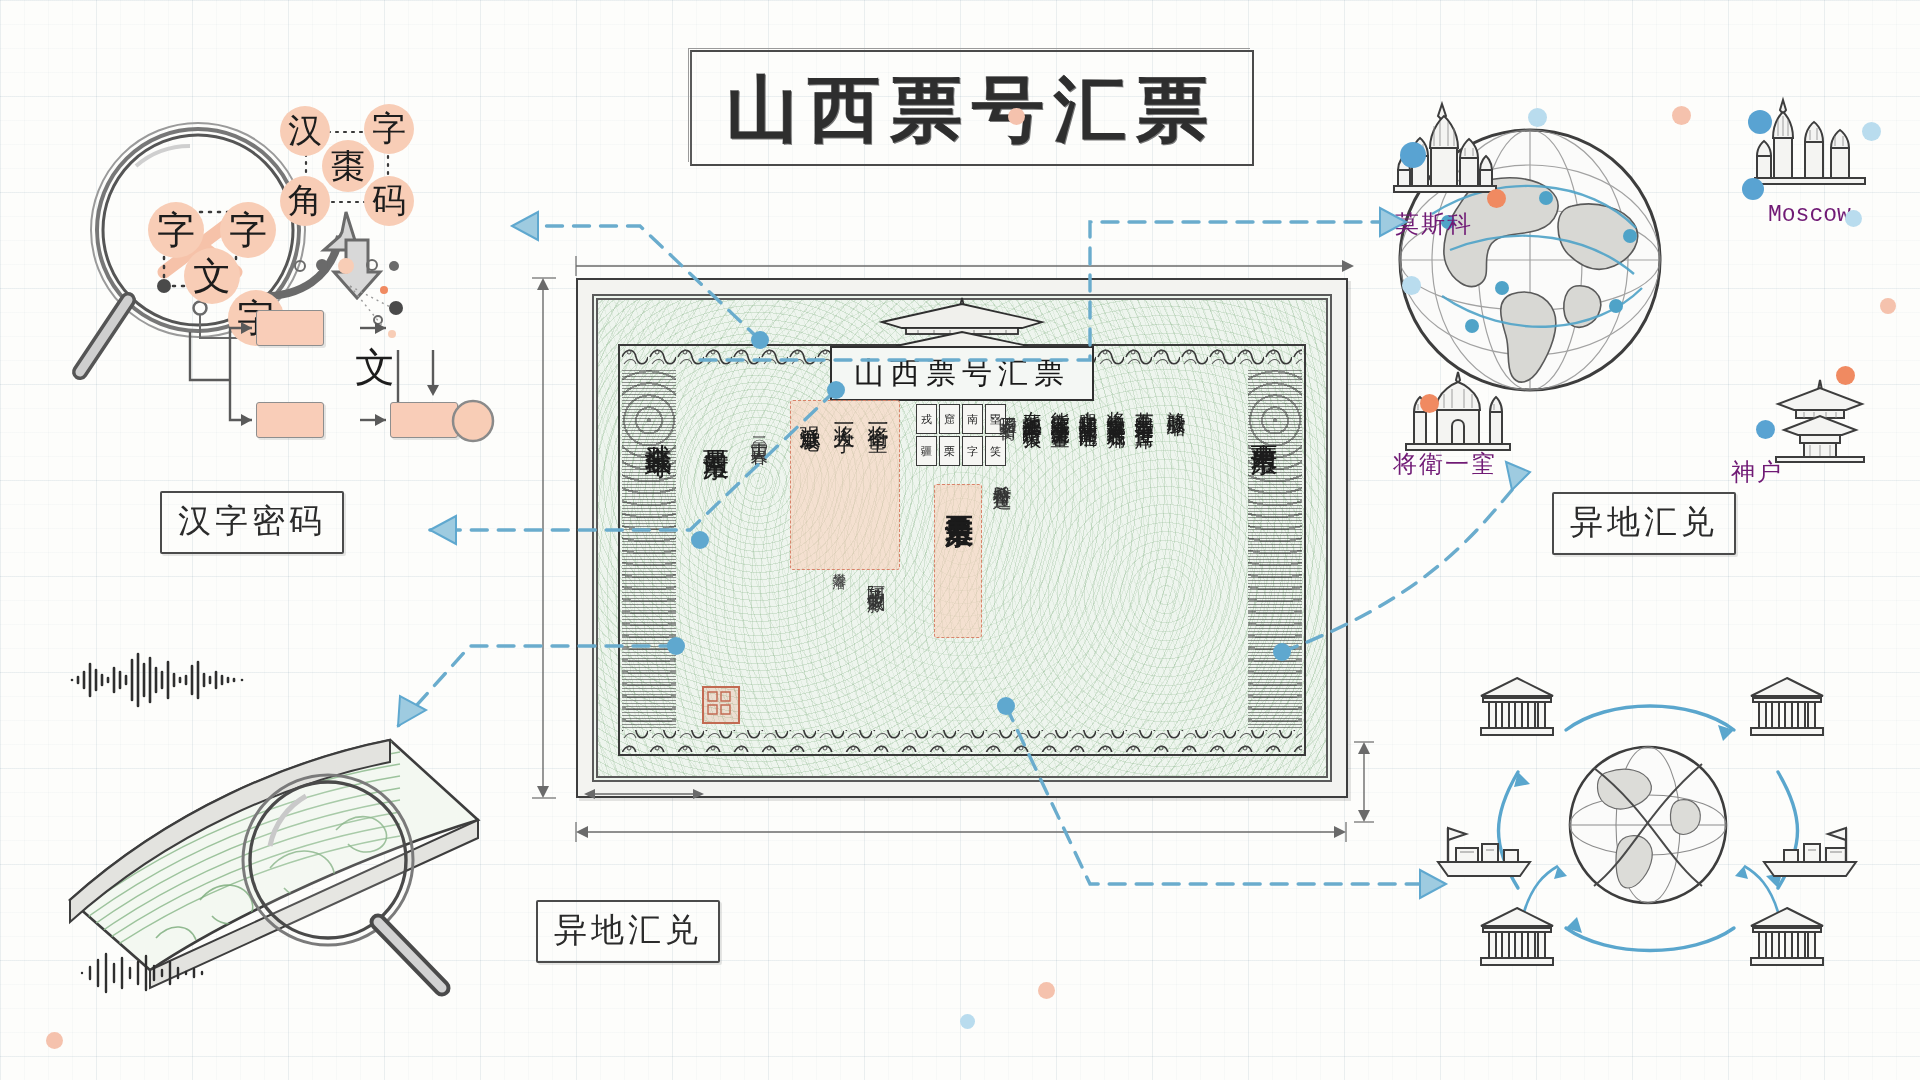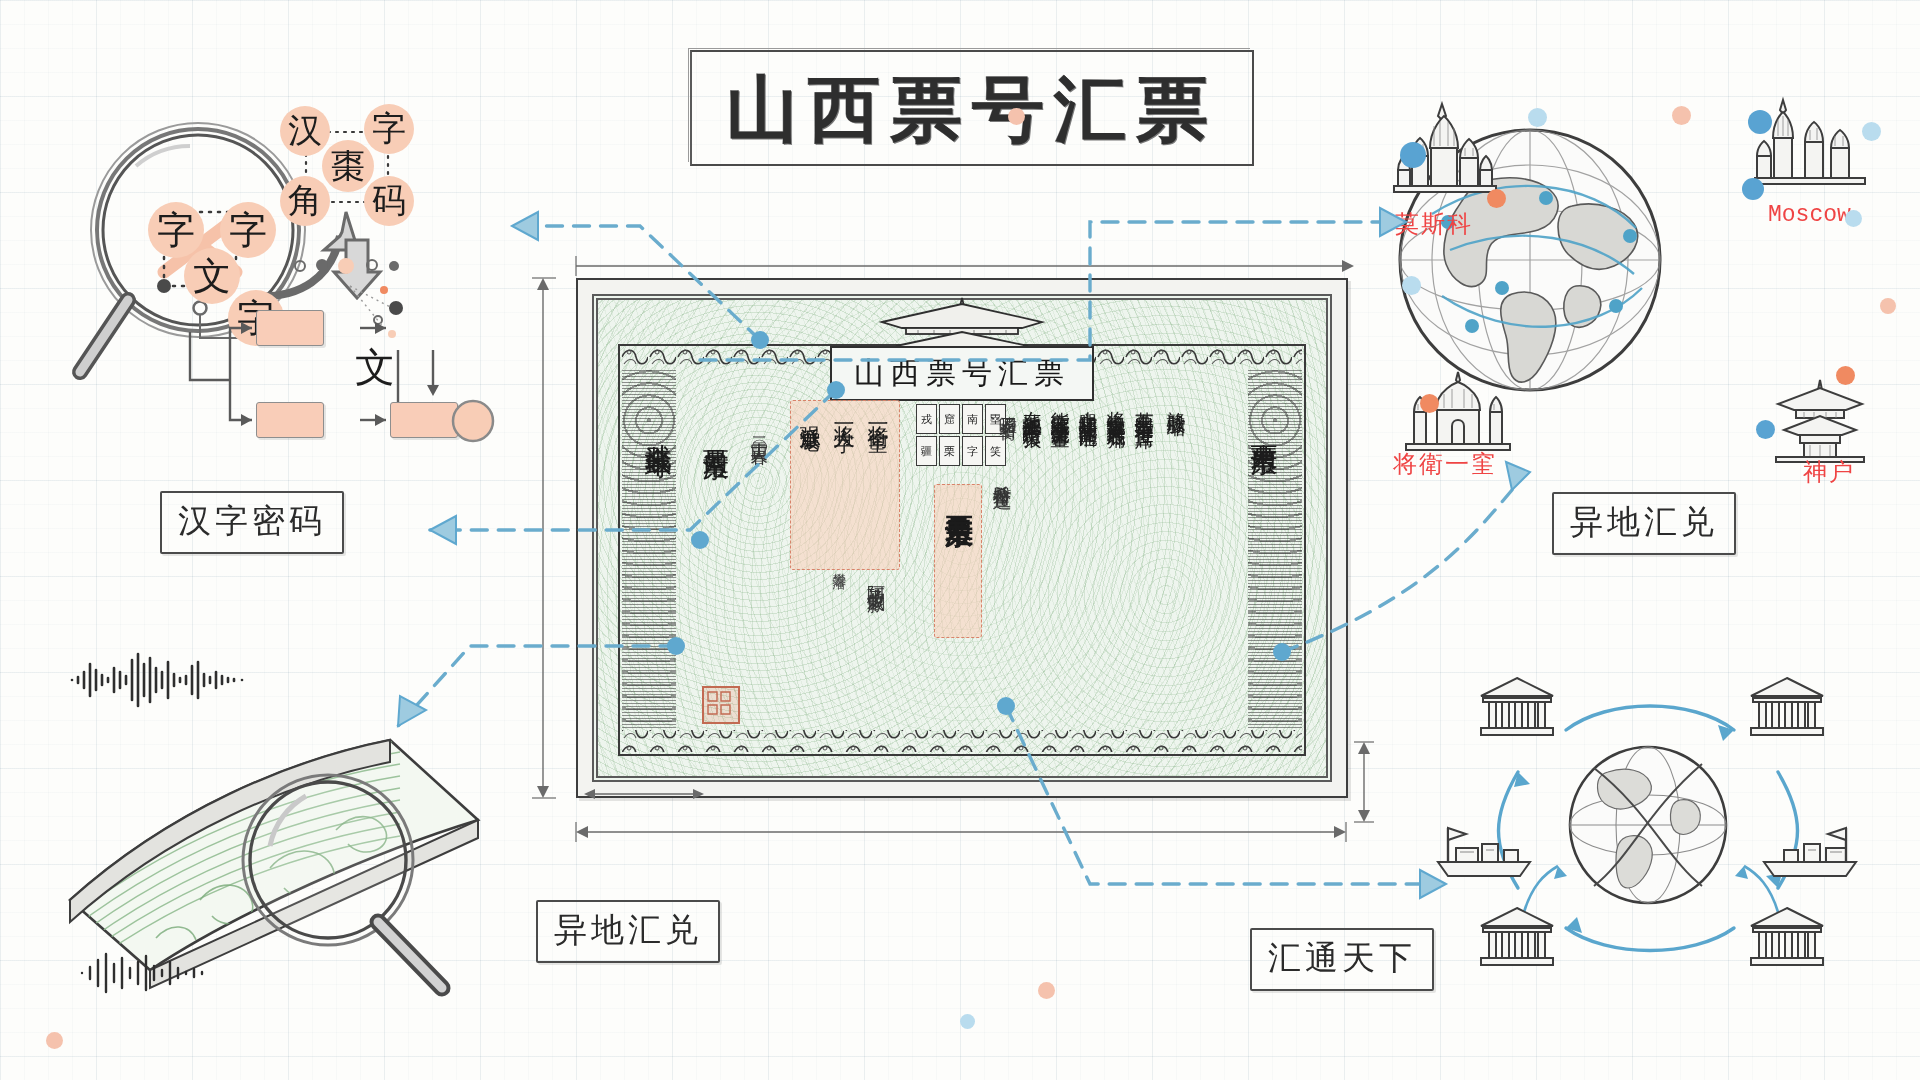--- a/index.html
+++ b/index.html
@@ -69,21 +69,21 @@
     position:absolute;left:0;top:0;right:0;bottom:0;
     border:2px solid #4b4b4b;border-radius:2px;
     box-shadow:2px 2px 0 rgba(120,120,120,.18);
   }
   .lbl span{position:relative;}
 
   
   .city{
     position:absolute;
     font-family:"DejaVu Serif","Liberation Serif",serif;
-    font-size:24px;color:#ef4444;letter-spacing:2px;white-space:nowrap;
+    font-size:24px;color:#701a75;letter-spacing:2px;white-space:nowrap;
   }
   .city.en{font-family:"Liberation Sans",sans-serif;letter-spacing:0;font-size:23px;}
 
   
   .dot{position:absolute;border-radius:50%;}
 
   
   .hz{
     position:absolute;
     font-family:"DejaVu Serif","Liberation Serif",serif;
@@ -518,21 +518,21 @@
         <path d="M34 34 L34 40"></path>
           <path d="M44 34 L44 40"></path>
           <path d="M56 34 L56 40"></path>
           <path d="M66 34 L66 40"></path>
         <path d="M40 67 L40 78"></path>
           <path d="M50 67 L50 78"></path>
           <path d="M60 67 L60 78"></path>
       </g>
     </svg>
   </div>
-  <div class="city" style="left:1803px;top:456px;">神户</div>
+  <div class="city" style="left:1731px;top:456px;">神户</div>
 
   <div class="dot" style="left:1400px;top:142px;width:26px;height:26px;background:#59a3d2;"></div>
   <div class="dot" style="left:1487px;top:189px;width:19px;height:19px;background:#f08a61;"></div>
   <div class="dot" style="left:1528px;top:108px;width:19px;height:19px;background:#b9dcee;"></div>
   <div class="dot" style="left:1672px;top:106px;width:19px;height:19px;background:#f5c2ad;"></div>
   <div class="dot" style="left:1748px;top:110px;width:24px;height:24px;background:#59a3d2;"></div>
   <div class="dot" style="left:1862px;top:122px;width:19px;height:19px;background:#b9dcee;"></div>
   <div class="dot" style="left:1742px;top:178px;width:22px;height:22px;background:#59a3d2;"></div>
   <div class="dot" style="left:1845px;top:210px;width:17px;height:17px;background:#b9dcee;"></div>
   <div class="dot" style="left:1402px;top:276px;width:19px;height:19px;background:#b9dcee;"></div>
@@ -677,23 +677,20 @@
         <path d="M86 10 L86 44" stroke-width="2.4"></path>
         <path d="M86 10 L68 16 L86 22 Z"></path>
       </g>
       <g stroke="#888" stroke-width="1">
         <path d="M48 32 L56 32"></path>
           <path d="M70 34 L82 34"></path>
       </g>
     </svg>
   </div>
 
-  <div class="lbl" style="left:1250px;top:928px;">
-    <div class="bx"></div><span>汇通天下</span>
-  </div>
 
   <div class="note">
     <div class="note-inner">
       <div class="note-guilloche"></div>
 
       <div class="abs" style="left:20px;top:44px;right:20px;bottom:20px;border:2px solid #3a3a3a;">
         <svg width="100%" height="100%" preserveAspectRatio="none" style="position:absolute;left:0;top:0;">
           <defs>
             <pattern id="scroll" width="28" height="22" patternUnits="userSpaceOnUse">
               <path d="M2 11 c4 -9 12 -9 14 0 c2 9 10 9 12 0" fill="none" stroke="#3a3a3a" stroke-width="1.6"></path>

